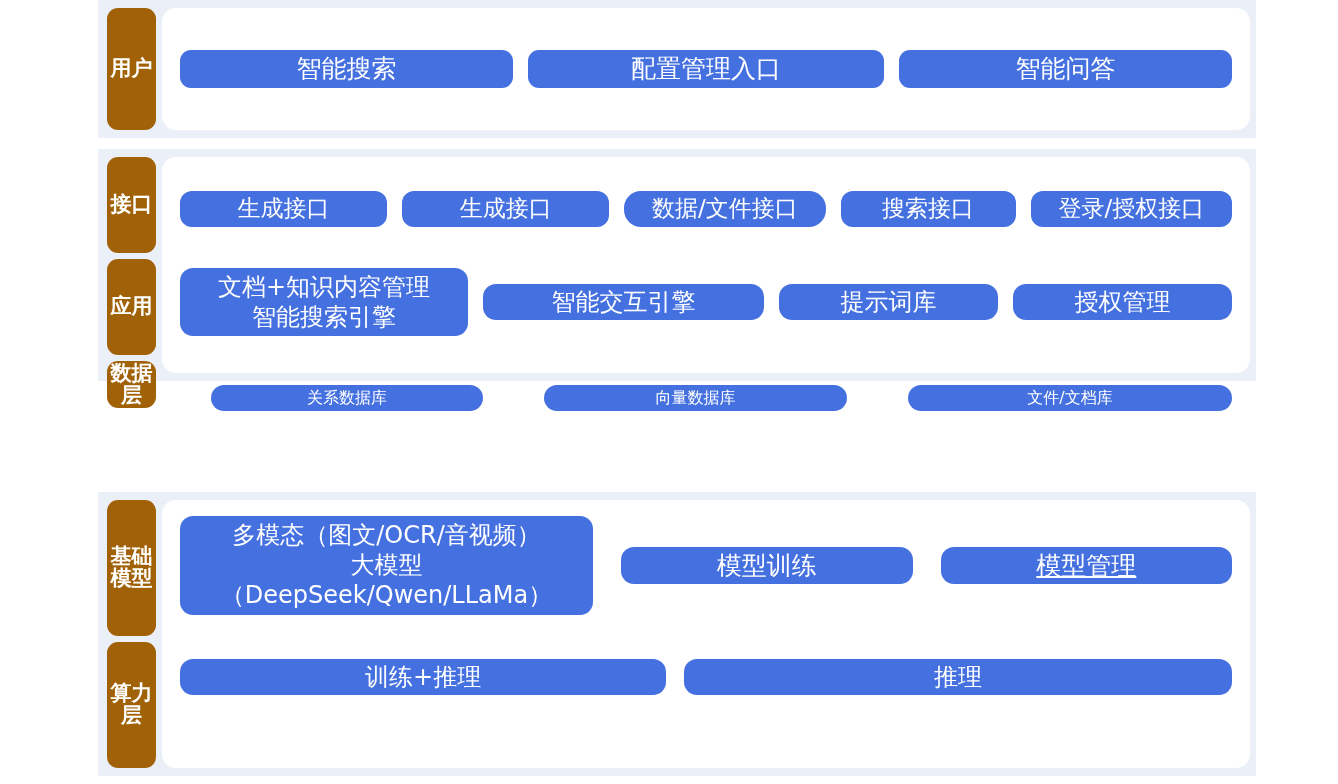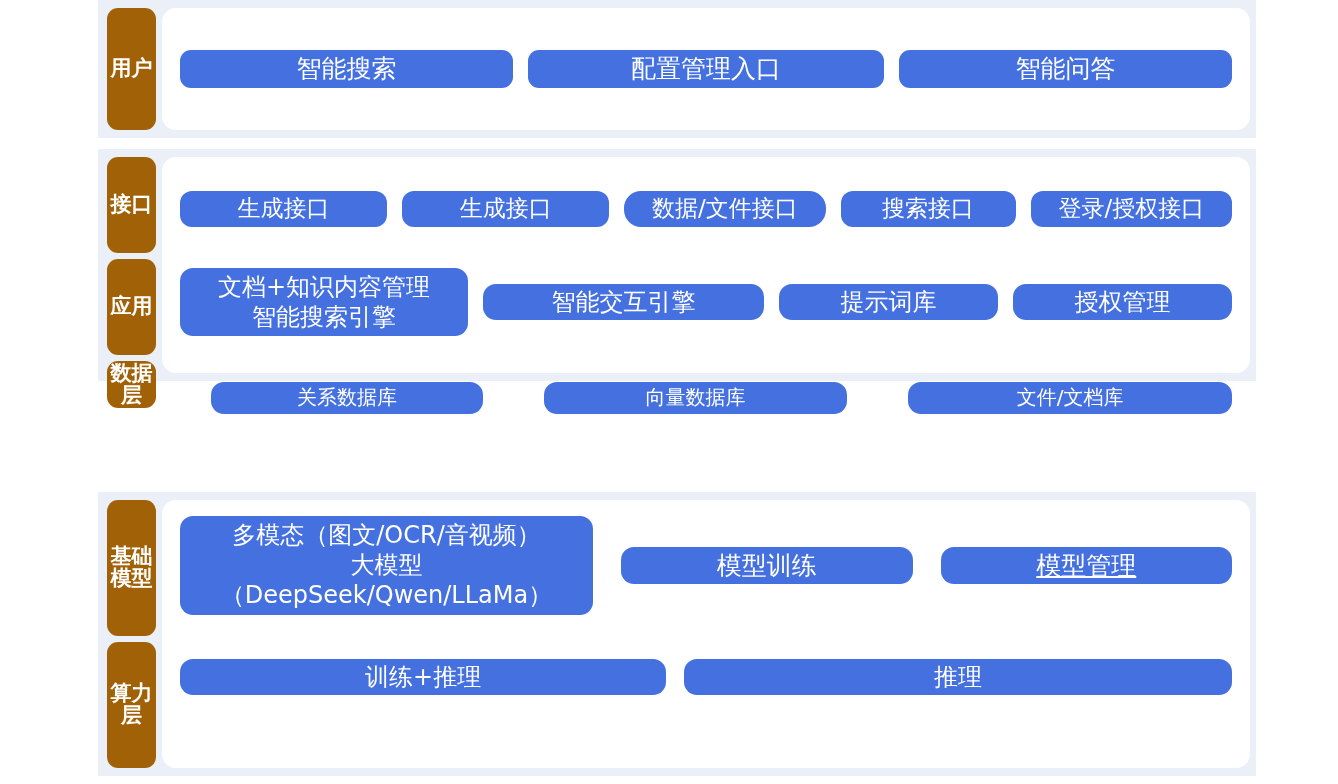--- a/index.html
+++ b/index.html
@@ -91,21 +91,21 @@
     align-items: center;
     justify-content: center;
     text-align: center;
     font-size: 25px;
     line-height: 1.18;
     white-space: pre-line;
     padding: 4px 6px;
   }
   .box-iface { font-size: 23px; border-radius: 12px; }
   .box-app   { font-size: 24px; border-radius: 13px; }
-  .box-data  { font-size: 20px; border-radius: 13px; margin-left: 31px; }
+  .box-data  { font-size: 16px; border-radius: 13px; margin-left: 31px; }
   .box-model { font-size: 25px; border-radius: 13px; }
   .box-multi { font-size: 24px; line-height: 1.26; }
   .box-power { font-size: 24px; border-radius: 13px; }
 
   
   .u1 { flex: 1 1 0; } .u2 { flex: 1 1 0; } .u3 { flex: 1.07 1 0; }
 
   .i1 { flex: 1.03 1 0; } .i2 { flex: 1.03 1 0; } .i3 { flex: 1.0 1 0; border-radius: 17px; }
   .i4 { flex: 0.86 1 0; } .i5 { flex: 1.0 1 0; }
 

